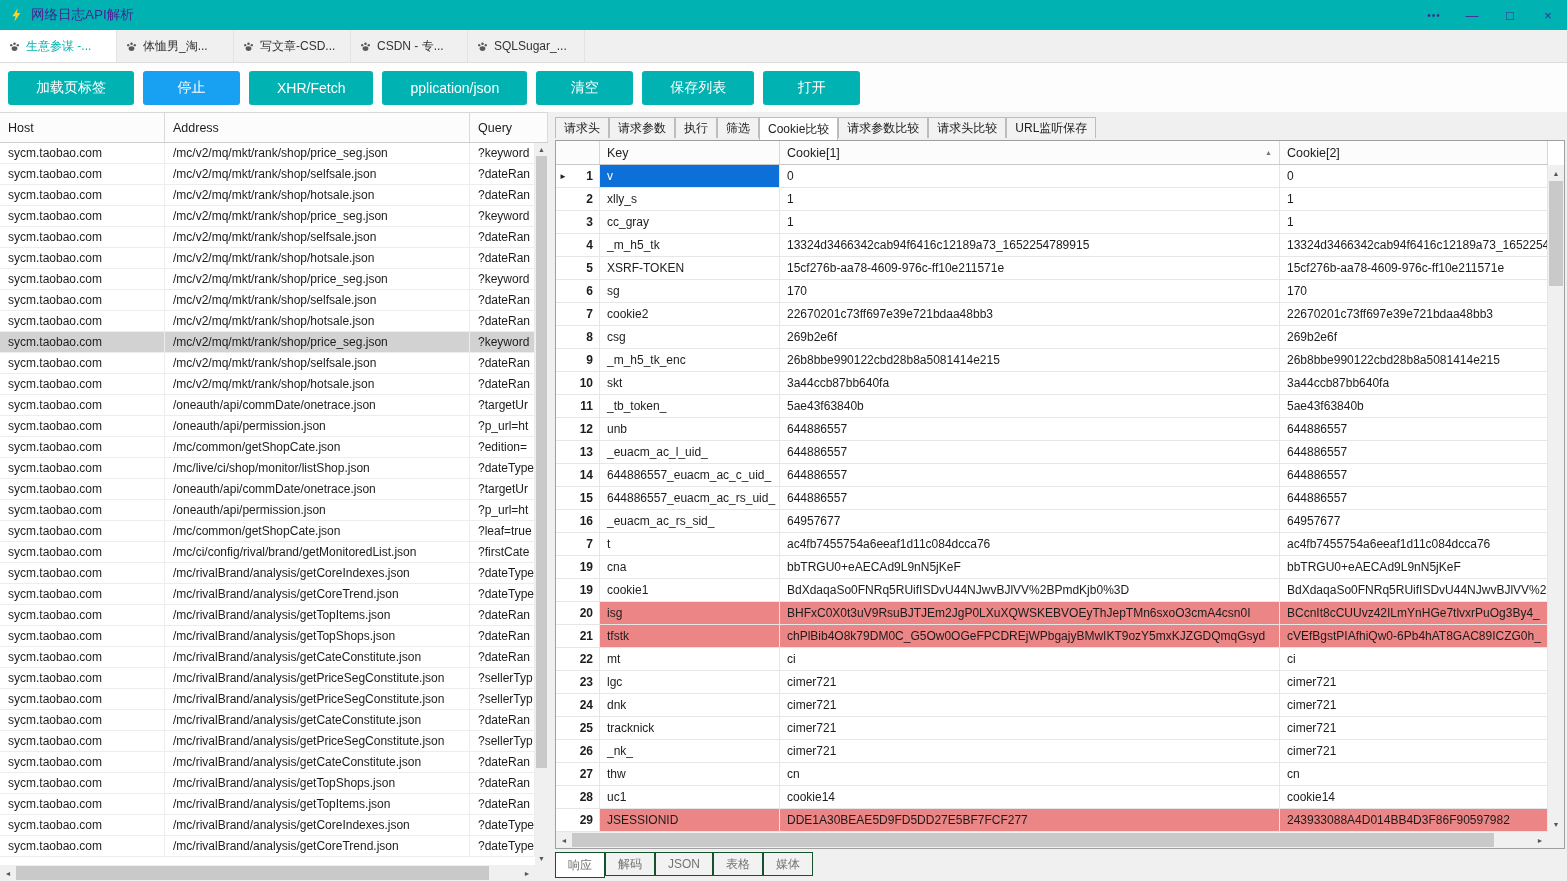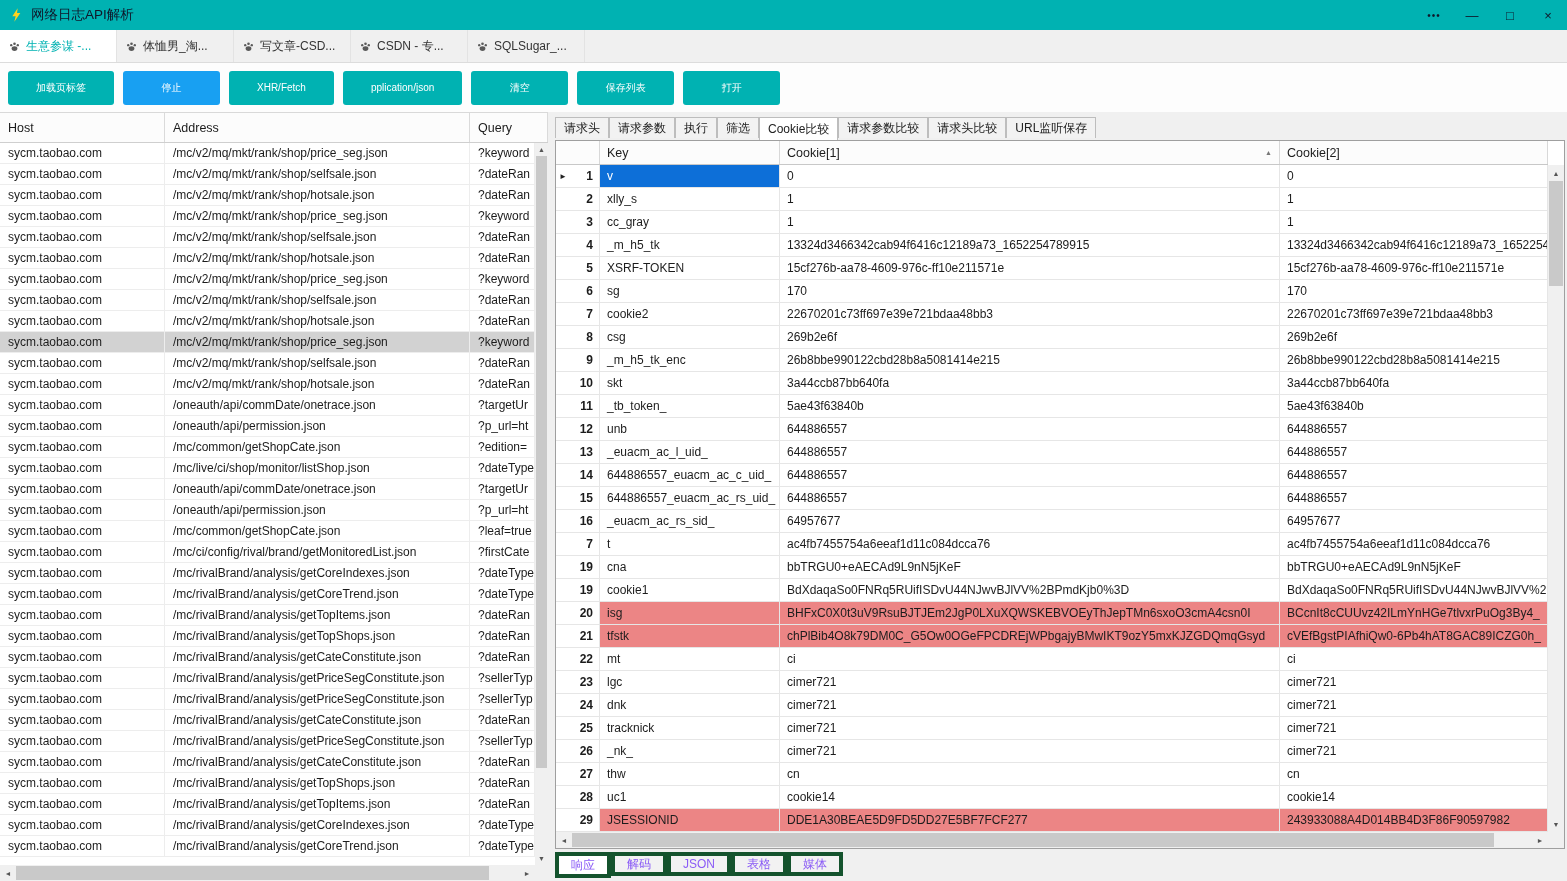--- a/index.html
+++ b/index.html
@@ -1,36 +1,36 @@
 <!DOCTYPE html>
 <html><head>
 <meta charset="utf-8">
 <style>
   *{margin:0;padding:0;box-sizing:border-box}
   html,body{background:#e8e8e8}
   .window{position:relative;width:1567px;height:881px;background:#f0f0f0;overflow:hidden;
     font-family:"Liberation Sans","DejaVu Sans",sans-serif;font-size:12px;color:#1c1c1c;
     --teal:#00b2b2;--blue:#18a0f2;--selection:#0d6fd8;--diff:#ec8585;--row_selected:#d2d2d2}
   
-  .titlebar{position:absolute;left:0;top:0;right:0;height:30px;background:var(--teal);display:flex;align-items:center;color:#0f172a}
+  .titlebar{position:absolute;left:0;top:0;right:0;height:30px;background:var(--teal);display:flex;align-items:center;color:#4c1d95}
   .bolt{display:flex;margin:0 6px 0 9px}
   .title{font-size:13.5px}
   .win-controls{margin-left:auto;display:flex;height:100%}
   .win-btn{width:38px;height:100%;display:flex;align-items:center;justify-content:center;font-size:13px;cursor:default}
   .win-btn.dots{font-size:10px;letter-spacing:1px}
   
   .tabstrip{position:absolute;top:30px;left:0;right:0;height:33px;background:#f0f0f0;border-bottom:1px solid #dcdcdc;display:flex}
   .btab{width:117px;flex:none;display:flex;align-items:center;gap:6px;padding:8px 9px;font-size:12px;color:#333;
     border-right:1px solid #e3e3e3;white-space:nowrap;overflow:hidden;cursor:pointer}
   .btab.active{background:#fff;color:var(--teal)}
   .pawicon{display:flex;flex:none}
   
   .toolbar{position:absolute;top:63px;left:0;right:0;height:49px;background:#fdfdfd;display:flex;align-items:center;gap:9px;padding-left:8px}
   .tbtn{height:34px;min-width:97px;padding:0 28px;border:none;border-radius:3px;background:var(--teal);color:#fff;
-    font-size:10px;font-family:inherit;cursor:pointer}
+    font-size:14px;font-family:inherit;cursor:pointer}
   .tbtn.blue{background:var(--blue)}
   
   .left-panel{position:absolute;top:112px;left:0;width:548px;bottom:0;background:#fff;border-top:1px solid #d9d9d9}
   .lheader{display:flex;height:30px;background:#fcfcfc;border-bottom:1px solid #cfcfcf;margin-right:0}
   .lh{display:flex;align-items:center;padding:0 8px;border-right:1px solid #dadada;font-size:12.5px}
   .c-host{width:165px;flex:none}
   .c-addr{width:305px;flex:none}
   .c-query{flex:1;min-width:0}
   .lbody{position:absolute;top:30px;left:0;right:13px;bottom:16px;overflow:hidden}
   .lrow{display:flex;height:21px;border-bottom:1px solid #ededed;cursor:default}
@@ -66,22 +66,22 @@
   .rrow{display:flex;height:23px;border-bottom:1px solid #e6e6e6;cursor:default}
   .rc{display:flex;align-items:center;padding:0 7px;border-right:1px solid #e6e6e6;white-space:nowrap;overflow:hidden}
   .rrow.diff .rc:not(.c-num){background:var(--diff)}
   .rc.c-num{justify-content:flex-end;font-weight:bold;padding-right:6px;position:relative;background:#fff}
   .rowmark{position:absolute;left:3px;font-size:8px;font-weight:normal;color:#222}
   .rc.sel{background:var(--selection);color:#fff}
   .rvscroll{position:absolute;top:24px;right:0;bottom:16px;width:16px;display:flex;flex-direction:column;background:#f0f0f0}
   .rhscroll{position:absolute;left:0;right:16px;bottom:0;height:16px;display:flex;align-items:center;background:#f0f0f0}
   .rcorner{position:absolute;right:0;bottom:0;width:16px;height:16px;background:#f0f0f0}
   .bottabs{position:absolute;left:2px;bottom:3px;height:26px;display:flex;align-items:flex-start}
-  .btab2{height:24px;display:flex;align-items:center;padding:0 12px;background:#f2f2f2;border:4px solid #14532d;
-    font-size:12px;color:#8b5cf6;cursor:pointer}
+  .btab2{height:24px;display:flex;align-items:center;padding:0 12px;background:#f2f2f2;border:1px solid #14532d;
+    font-size:12px;color:#737373;cursor:pointer}
   .btab2.active{background:#fff;height:26px}
 </style>
 </head>
 <body>
 
 <div class="window" style="--teal: #00b2b2; --blue: #18a0f2; --selection: #0d6fd8; --diff: #ec8585; --row_selected: #d2d2d2;">
 
   <div class="titlebar">
     <span class="bolt">
       <svg width="16" height="16" viewBox="0 0 24 24">

